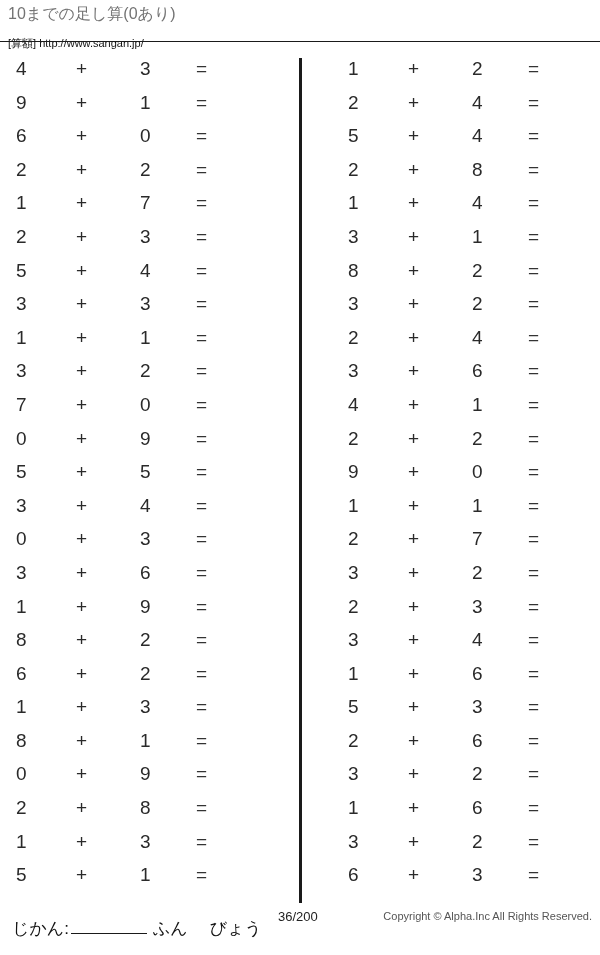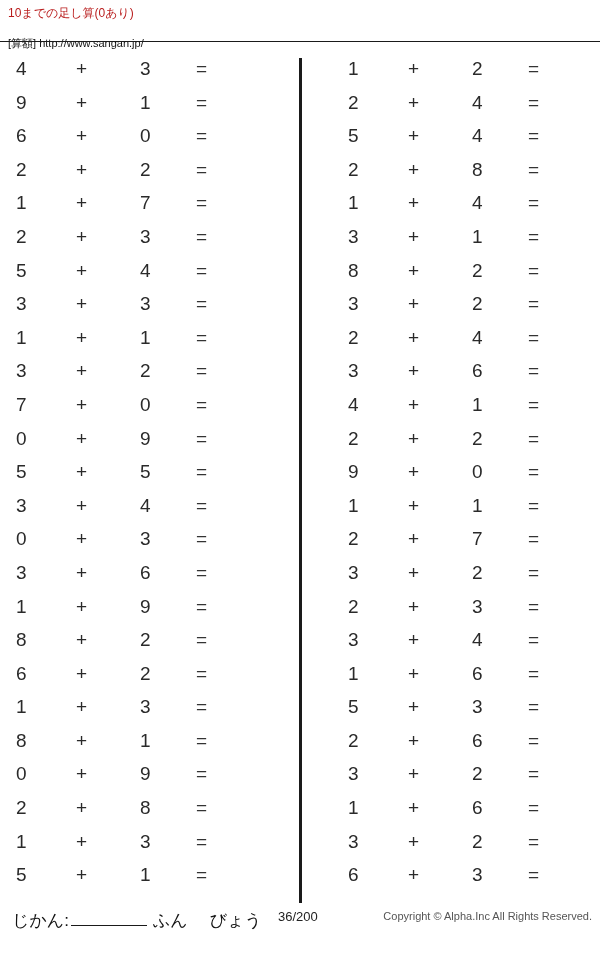--- a/index.html
+++ b/index.html
@@ -21,23 +21,23 @@
     height: 955px;
     box-sizing: border-box;
   }
   .header {
     position: absolute;
     top: 6px;
     left: 8px;
     right: 8px;
   }
   .header-title {
-    font-size: 12px;
+    font-size: 16px;
     line-height: 15px;
-    color: #b91c1c;
+    color: #737373;
     letter-spacing: 0px;
   }
   .header-sub {
     font-size: 11px;
     line-height: 15px;
     color: #111111;
     margin-top: 15px;
   }
   .header-rule {
     position: absolute;
@@ -94,21 +94,21 @@
   .footer {
     position: absolute;
     left: 0;
     top: 905px;
     width: 600px;
     height: 50px;
   }
   .footer-left {
     position: absolute;
     left: 12px;
-    top: 0px;
+    top: 8px;
     font-size: 17px;
     color: #111111;
     display: flex;
     align-items: baseline;
     justify-content: space-between;
   }
   .time-label { margin-right: 2px; }
   .time-blank {
     display: inline-block;
     width: 76px;

